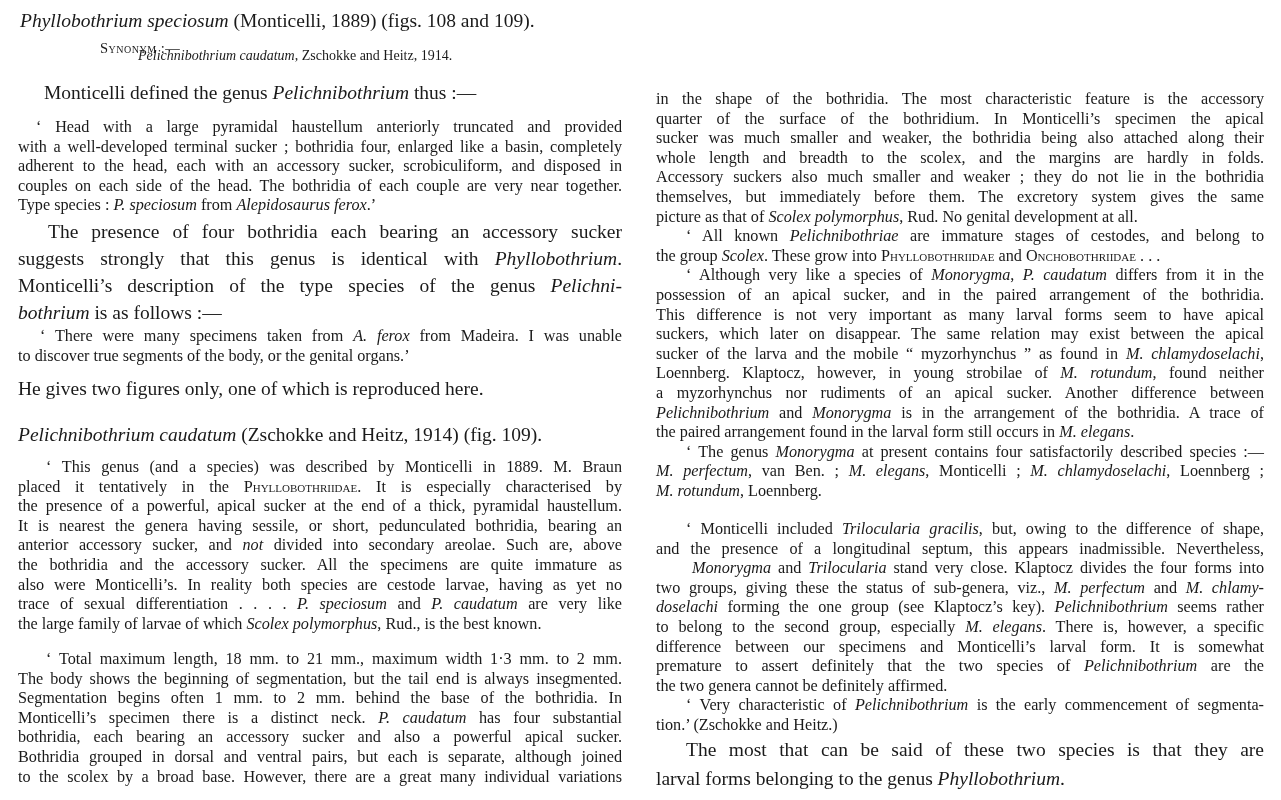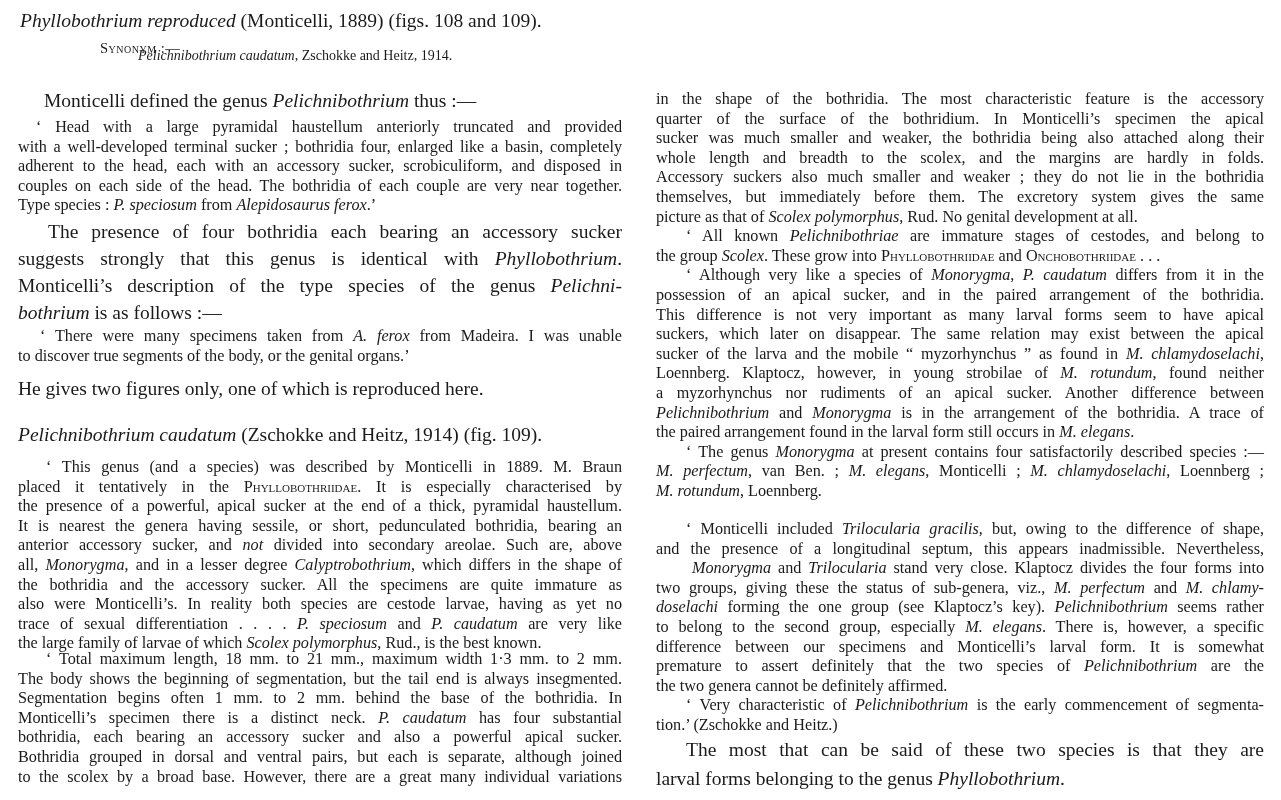--- a/index.html
+++ b/index.html
@@ -15,31 +15,31 @@
   .syn { position: absolute; left: 100px; top: 40px; font-size: 14.5px; font-variant: small-caps; letter-spacing: 0.5px; }
   .synval { position: absolute; left: 138px; top: 48px; font-size: 14px; }
   .blk { position: absolute; }
   i { font-style: italic; }
   .sc { font-variant: small-caps; }
 </style>
 </head>
 <body>
 
 <div class="title">
-  <i>Phyllobothrium reproduced</i>
+  <i>Phyllobothrium speciosum</i>
   <span>(Monticelli, 1889) (figs. 108 and 109).</span>
 </div>
 <div class="syn">Synonym :—</div>
 <div class="synval">
   <i>Pelichnibothrium caudatum</i><span>, Zschokke and Heitz, 1914.</span>
 </div>
 
 <div class="col left">
 
-  <div class="blk big" style="top:88px; left:26px; width:590px;">
+  <div class="blk big" style="top:80px; left:26px; width:590px;">
     <span>Monticelli defined the genus </span><i>Pelichnibothrium</i><span> thus :—</span>
   </div>
 
   <div class="blk small" style="top:118px; left:0; width:604px;">
     <span class="line" style="padding-left: 18px; white-space: normal;">‘ Head with a large pyramidal haustellum anteriorly truncated and provided</span>
     <span class="line" style="white-space: normal;">with a well-developed terminal sucker ; bothridia four, enlarged like a basin, completely</span>
     <span class="line" style="white-space: normal;">adherent to the head, each with an accessory sucker, scrobiculiform, and disposed in</span>
     <span class="line" style="white-space: normal;">couples on each side of the head.   The bothridia of each couple are very near together.</span>
     <span class="line last" style="white-space: normal;"><span>Type species :  </span><i>P. speciosum</i><span> from </span><i>Alepidosaurus ferox</i><span>.’</span></span>
   </div>
@@ -61,21 +61,20 @@
   <div class="blk big" style="top:422px; left:0; width:604px;">
     <span class="line last" style="white-space: normal;"><i>Pelichnibothrium caudatum</i><span> (Zschokke and Heitz, 1914) (fig. 109).</span></span>
   </div>
 
   <div class="blk small" style="top:458px; left:0; width:604px;">
     <span class="line" style="padding-left: 28px; white-space: normal;">‘ This genus (and a species) was described by Monticelli in 1889.   M. Braun</span>
     <span class="line" style="white-space: normal;"><span>placed it tentatively in the </span><span class="sc">Phyllobothriidae</span><span>.   It is especially characterised by</span></span>
     <span class="line" style="white-space: normal;">the presence of a powerful, apical sucker at the end of a thick, pyramidal haustellum.</span>
     <span class="line" style="white-space: normal;">It is nearest the genera having sessile, or short, pedunculated bothridia, bearing an</span>
     <span class="line" style="white-space: normal;"><span>anterior accessory sucker, and </span><i>not</i><span> divided into secondary areolae.   Such are, above</span></span>
-    <span class="line" style="white-space: normal;"><span>all, </span><i>Monorygma</i><span>, and in a lesser degree </span><i>Calyptrobothrium</i><span>, which differs in the shape of</span></span>
     <span class="line" style="white-space: normal;">the bothridia and the accessory sucker.   All the specimens are quite immature as</span>
     <span class="line" style="white-space: normal;">also were Monticelli’s.   In reality both species are cestode larvae, having as yet no</span>
     <span class="line" style="white-space: normal;"><span>trace of sexual differentiation . . . . </span><i>P. speciosum</i><span> and </span><i>P. caudatum</i><span> are very like</span></span>
     <span class="line last" style="white-space: normal;"><span>the large family of larvae of which </span><i>Scolex polymorphus</i><span>, Rud., is the best known.</span></span>
   </div>
 
   <div class="blk small" style="top:650px; left:0; width:604px;">
     <span class="line" style="padding-left: 28px; white-space: normal;">‘ Total maximum length, 18 mm. to 21 mm., maximum width 1·3 mm. to 2 mm.</span>
     <span class="line" style="white-space: normal;">The body shows the beginning of segmentation, but the tail end is always insegmented.</span>
     <span class="line" style="white-space: normal;">Segmentation begins often 1 mm. to 2 mm. behind the base of the bothridia.   In</span>

